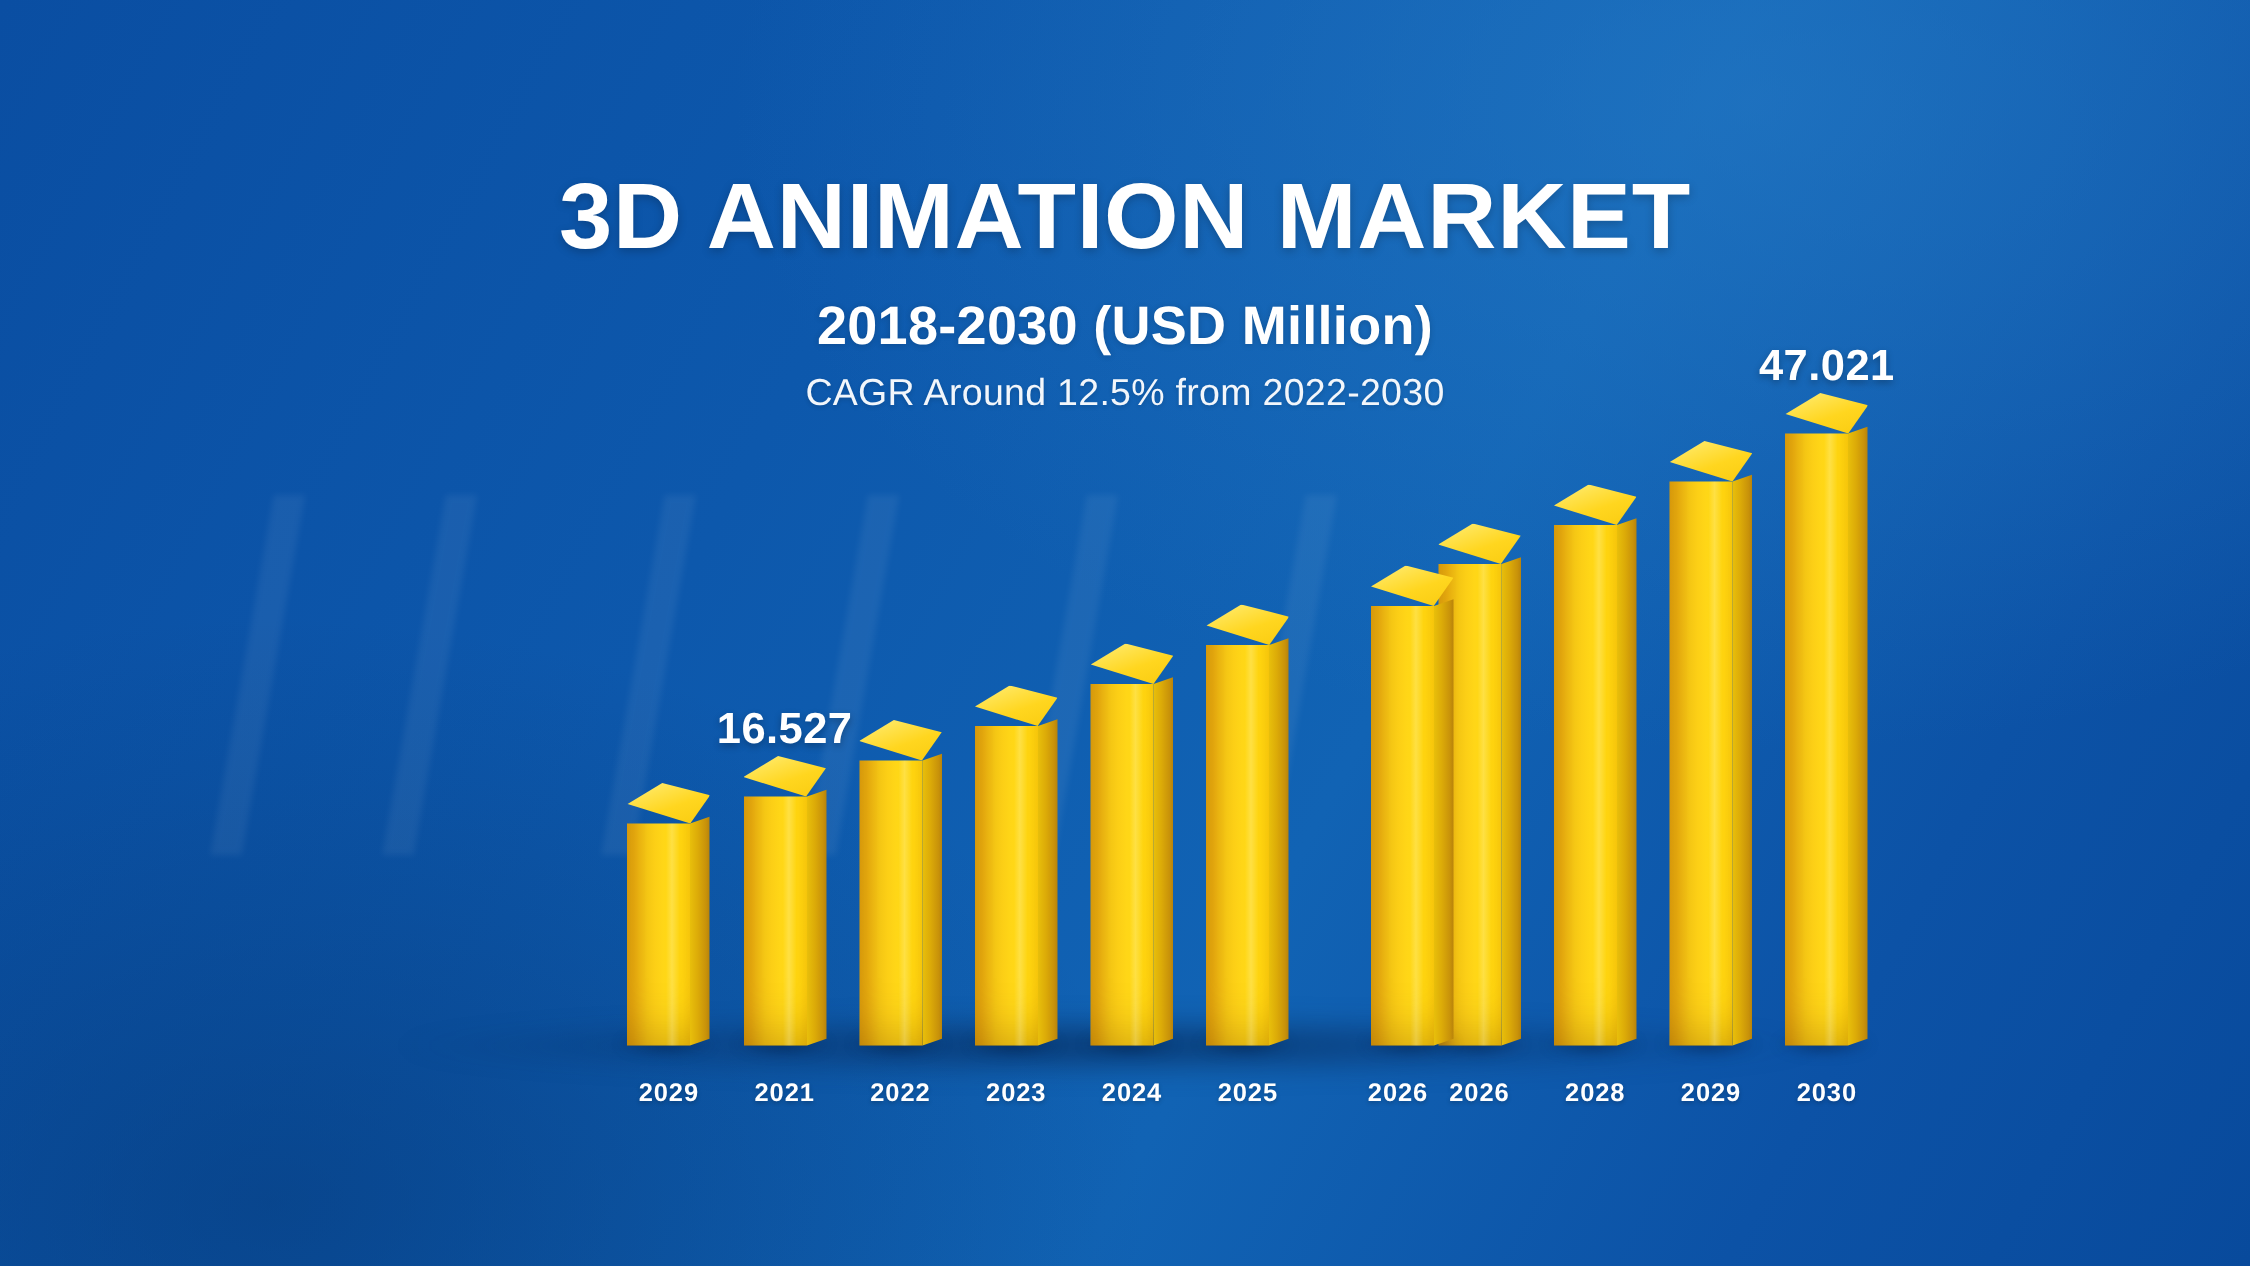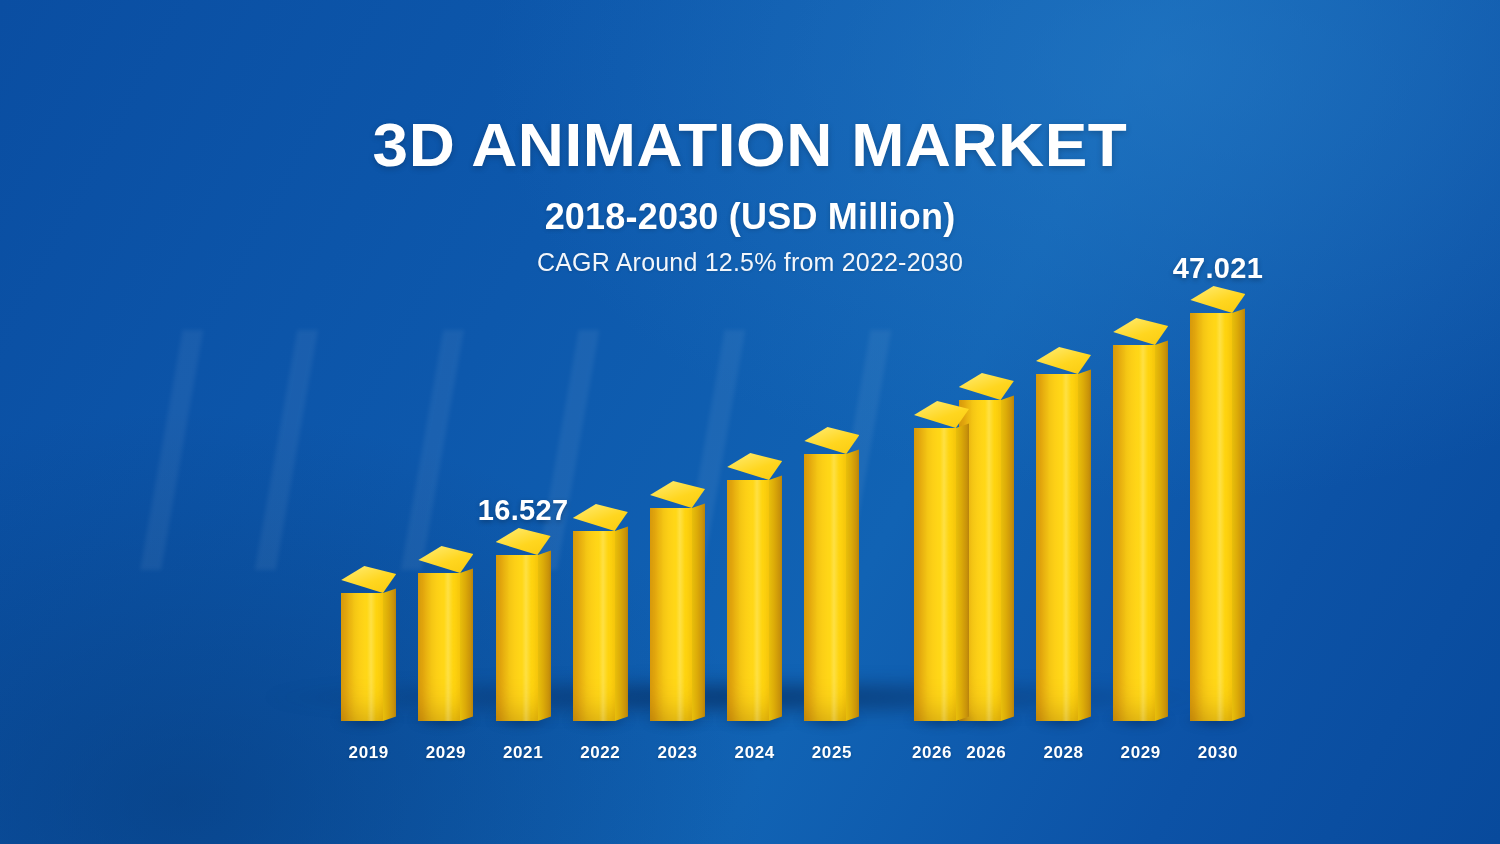--- a/index.html
+++ b/index.html
@@ -77,21 +77,21 @@
   .ground-shadow {
     position:absolute;
     left:150px; top:676px;
     width:1180px; height:56px;
     background:radial-gradient(ellipse 52% 50% at 50% 38%, rgba(2,30,72,0.60) 0%, rgba(2,30,72,0.22) 48%, rgba(2,30,72,0) 78%);
     filter:blur(7px);
     pointer-events:none;
   }
 
   
-  .bar-group { position:absolute;margin-top:24px; }
+  .bar-group { position:absolute; }
 
   
   .bar-contact-shadow {
     position:absolute;
     left:-11px; bottom:-10px;
     width:82px; height:20px;
     background:radial-gradient(ellipse 50% 50% at 45% 45%, rgba(2,26,66,0.55) 0%, rgba(2,26,66,0.18) 55%, rgba(2,26,66,0) 80%);
     filter:blur(4px);
   }
 
@@ -177,28 +177,20 @@
 
   <div class="header">
     <div class="chart-title">3D ANIMATION MARKET</div>
     <div class="chart-subtitle">2018-2030 (USD Million)</div>
     <div class="chart-cagr">CAGR Around 12.5% from 2022-2030</div>
   </div>
 
   <div class="plot" id="plot">
     <div class="ground-shadow"></div>
 
-      <div class="bar-group" style="left: 341.2px; top: 569px; width: 55px; height: 128px; z-index: 99;">
-        <div class="bar-contact-shadow"></div>
-        <div class="bar-side"></div>
-        <div class="bar-front"></div>
-        <div class="bar-sheen"></div>
-        <div class="bar-top-cap"></div>
-        <div class="bar-label">2019</div>
-      </div>
       <div class="bar-group" style="left: 418.4px; top: 549px; width: 55px; height: 148px; z-index: 98;">
         <div class="bar-contact-shadow"></div>
         <div class="bar-side"></div>
         <div class="bar-front"></div>
         <div class="bar-sheen"></div>
         <div class="bar-top-cap"></div>
         <div class="bar-label">2029</div>
       </div>
       <div class="bar-group" style="left: 495.6px; top: 531px; width: 55px; height: 166px; z-index: 97;">
         <div class="bar-contact-shadow"></div>

